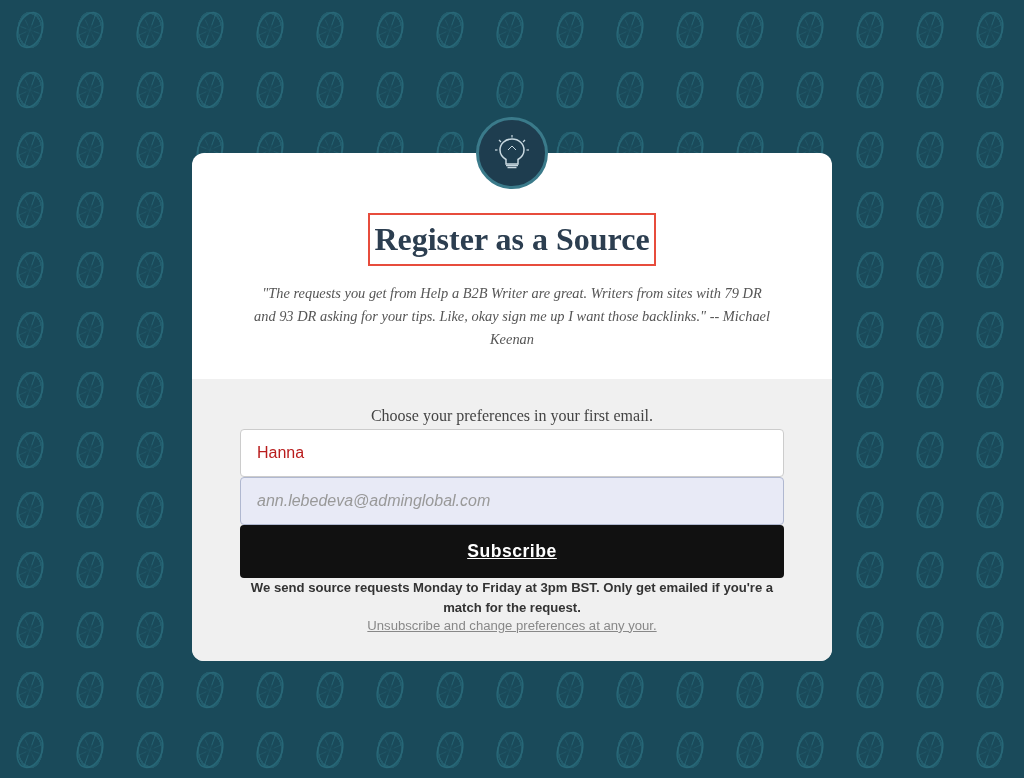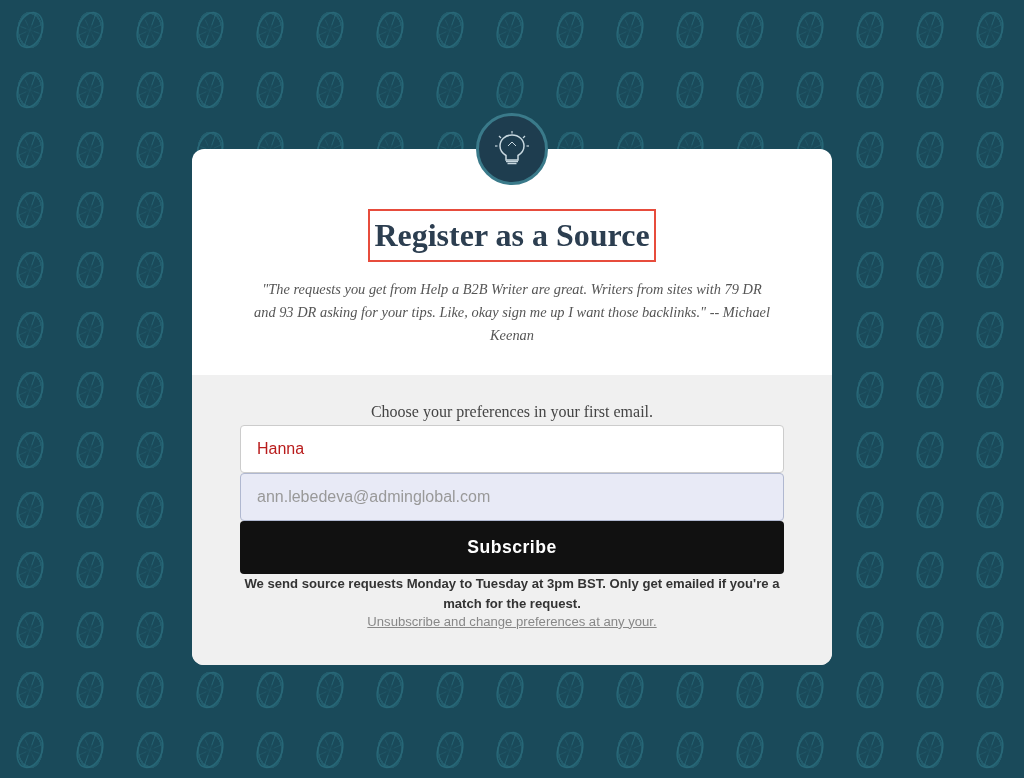--- a/index.html
+++ b/index.html
@@ -78,21 +78,21 @@
     .modal-quote {
       font-size: 0.9rem;
       color: #555;
       line-height: 1.6;
       font-style: italic;
       font-family: Georgia, serif;
     }
 
     .modal-bottom {
       background: #f0f0f0;
-      padding: 28px 48px 36px;
+      padding: 28px 48px 28px;
       display: flex;
       flex-direction: column;
       align-items: center;
       gap: 0;
     }
 
     .preferences-label {
       font-size: 1rem;
       color: #444;
       text-align: center;
@@ -108,35 +108,37 @@
       font-size: 1rem;
       background: #fff;
       color: #b91c1c;
       font-family: Arial, sans-serif;
       outline: none;
     }
 
     .form-input.email-input {
       background-color: #e8eaf6;
       color: #999;
+      font-style: italic;
       border-color: #b0b8d0;
     }
 
     .subscribe-btn {
       width: 100%;
       padding: 16px;
       background: #111;
       color: #fff;
       border: none;
       border-radius: 4px;
       font-size: 1.1rem;
       font-weight: 600;
       cursor: pointer;
       font-family: Arial, sans-serif;
       letter-spacing: 0.5px;
+      text-decoration: underline;
     }
 
     .send-info {
       font-size: 0.82rem;
       color: #333;
       text-align: center;
       font-weight: 700;
       line-height: 1.5;
       font-family: Arial, sans-serif;
     }
@@ -218,18 +220,18 @@
 
     <div class="modal-bottom">
       <p class="preferences-label">Choose your preferences in your first email.</p>
 
       <input type="text" class="form-input" value="Hanna" style="">
 
       <input type="email" class="form-input email-input" value="ann.lebedeva@adminglobal.com" style="">
 
       <button class="subscribe-btn">Subscribe</button>
 
-      <p class="send-info">We send source requests Monday to Tuesday at 3pm BST. Only get emailed if you're a match for the request.</p>
+      <p class="send-info">We send source requests Monday to Friday at 3pm BST. Only get emailed if you're a match for the request.</p>
 
       <span class="unsubscribe-link">Unsubscribe and change preferences at any your.</span>
     </div>
   </div>
 </div>
 
 </body></html>

